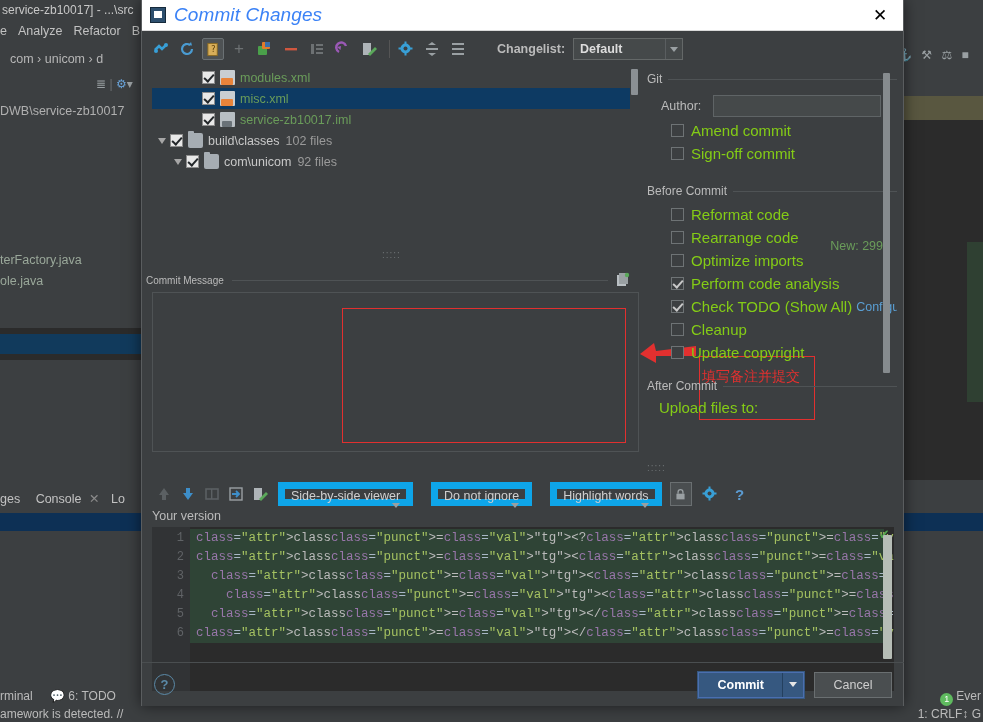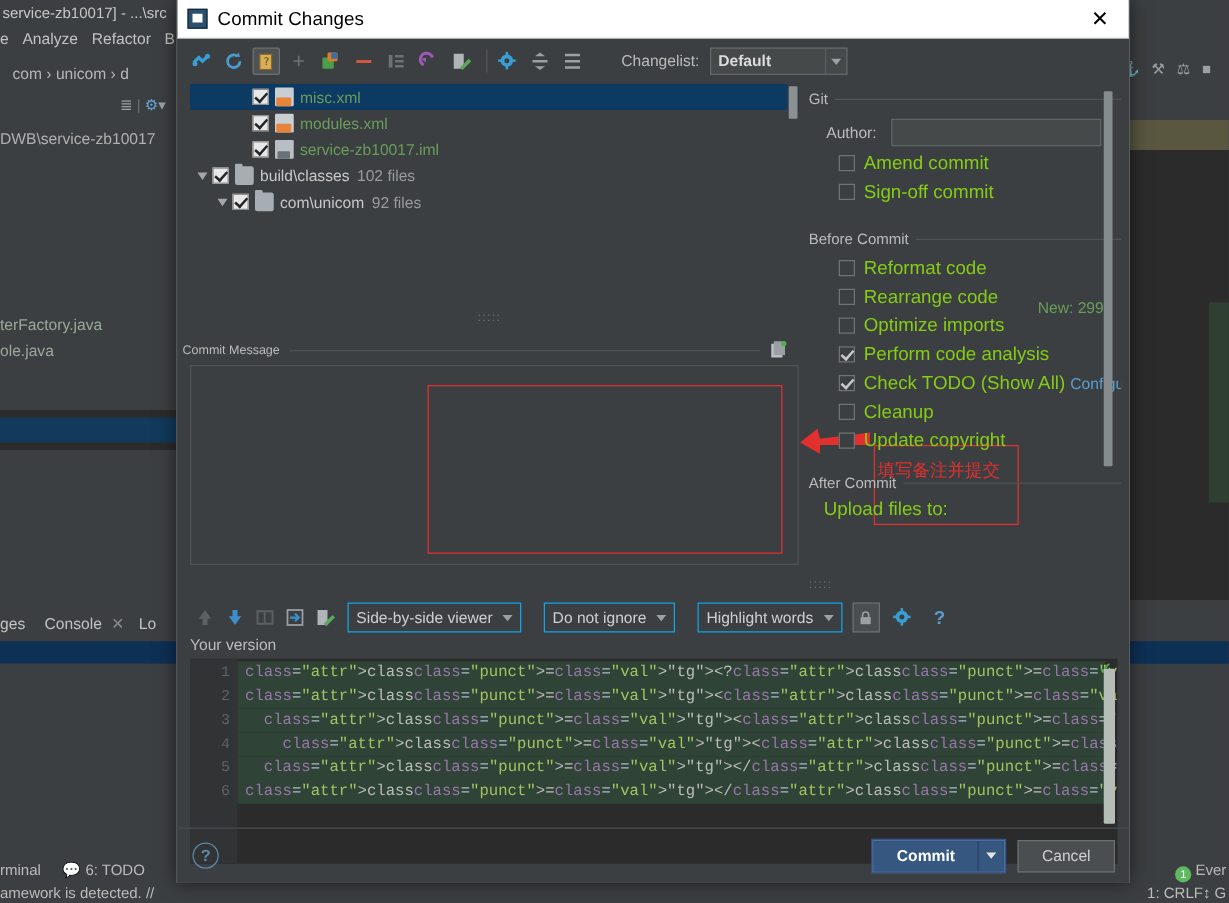--- a/index.html
+++ b/index.html
@@ -129,41 +129,41 @@
   }
   .dlg-icon {
     width: 16px; height: 16px; background: #2d4f6e; border: 1px solid #15293a;
     position: relative; flex: 0 0 auto; margin-right: 8px;
   }
   .dlg-icon:after {
     content: ""; position: absolute; left: 3px; top: 3px; width: 8px; height: 7px;
     background: #ffffff;
   }
   .dlg-title {
-    flex: 1; color: #000000; font-size: 15px; letter-spacing: .1px;
+    flex: 1; color: #3b82f6; font-size: 19px; letter-spacing: .1px; font-style: italic;
   }
   .dlg-close {
     width: 46px; height: 30px; display: flex; align-items: center;
     justify-content: center; color: #000; font-size: 17px; cursor: pointer;
   }
   .dlg-body { position: relative; height: 675px; background: #3c3f41; }
 
   
   .cc-toolbar {
     position: absolute; left: 0; top: 0; width: 762px; height: 36px;
     display: flex; align-items: center; padding-left: 8px;
   }
   .tbtn {
     width: 22px; height: 22px; margin-right: 4px; position: relative;
     display: flex; align-items: center; justify-content: center;
     border-radius: 2px; cursor: pointer;
   }
   .tbtn.pressed { background: #4e5254; border: 1px solid #6b7174; }
   .tbsep { width: 1px; height: 18px; background: #555; margin: 0 5px; }
-  .changelist-label { margin-left: 24px; color: #bbbbbb; font-size: 12.5px; }
+  .changelist-label { margin-left: 24px; color: #bbbbbb; font-size: 12.5px; font-weight: bold; }
   .changelist-combo {
     margin-left: 8px; width: 110px; height: 22px; background: #45494a;
     border: 1px solid #646868; display: flex; align-items: center;
     font-size: 12.5px; color: #dcdcdc; font-weight: bold; padding-left: 6px;
     cursor: pointer;
   }
   .combo-arrow-box {
     margin-left: auto; width: 17px; height: 20px; display: flex;
     align-items: center; justify-content: center; border-left: 1px solid #5a5e60;
   }
@@ -315,23 +315,23 @@
 
   .diff-toolbar {
     position: absolute; left: 10px; top: 450px; width: 745px; height: 26px;
     display: flex; align-items: center;
   }
   .dbtn {
     width: 24px; height: 24px; display: flex; align-items: center;
     justify-content: center; cursor: pointer; position: relative;
   }
   .dcombo {
-    height: 24px; background: #3c3f41; border: 1px solid #0ea5e9;
-    display: flex; align-items: center; padding: 0 6px; color: #cfcfcf;
-    font-size: 12.5px; margin-left: 6px; cursor: pointer; white-space: nowrap;
+    height: 24px; background: #3c3f41; border: 7px solid #0ea5e9;
+    display: flex; align-items: flex-end; padding: 0 6px; color: #cfcfcf;
+    font-size: 12.5px; margin-left: 6px; cursor: pointer; white-space: nowrap; flex-direction: column;
   }
   .dcombo .caret-down { margin-left: 8px; }
   .dlock {
     width: 22px; height: 24px; background: #4a4e50; border: 1px solid #6a6f71;
     display: flex; align-items: center; justify-content: center;
     margin-left: 8px; cursor: pointer;
   }
   .your-version {
     position: absolute; left: 10px; top: 478px; color: #bbbbbb; font-size: 12.5px;
   }
@@ -563,35 +563,35 @@
       <div class="changelist-combo">
         <span>Default</span>
         <span class="combo-arrow-box">
             <span class="caret-down"></span>
           </span>
       </div>
     </div>
 
     <div class="tree-wrap">
       <div id="tree-rows">
+          <div class="tree-row">
+            <span class="tw"></span>
+            <span class="tw"></span>
+            <span class="tw"></span>
+            <span class="cbx checked"></span>
+            <span class="fileicon ic-xml"></span>
+            <span class="fname-new">modules.xml</span>
+          </div>
           <div class="tree-row sel">
             <span class="tw"></span>
             <span class="tw"></span>
             <span class="tw"></span>
             <span class="cbx checked"></span>
             <span class="fileicon ic-xml"></span>
             <span class="fname-new">misc.xml</span>
-          </div>
-          <div class="tree-row">
-            <span class="tw"></span>
-            <span class="tw"></span>
-            <span class="tw"></span>
-            <span class="cbx checked"></span>
-            <span class="fileicon ic-xml"></span>
-            <span class="fname-new">modules.xml</span>
           </div>
           <div class="tree-row">
             <span class="tw"></span>
             <span class="tw"></span>
             <span class="tw"></span>
             <span class="cbx checked"></span>
             <span class="fileicon ic-iml"></span>
             <span class="fname-new">service-zb10017.iml</span>
           </div>
           <div class="tree-row">

